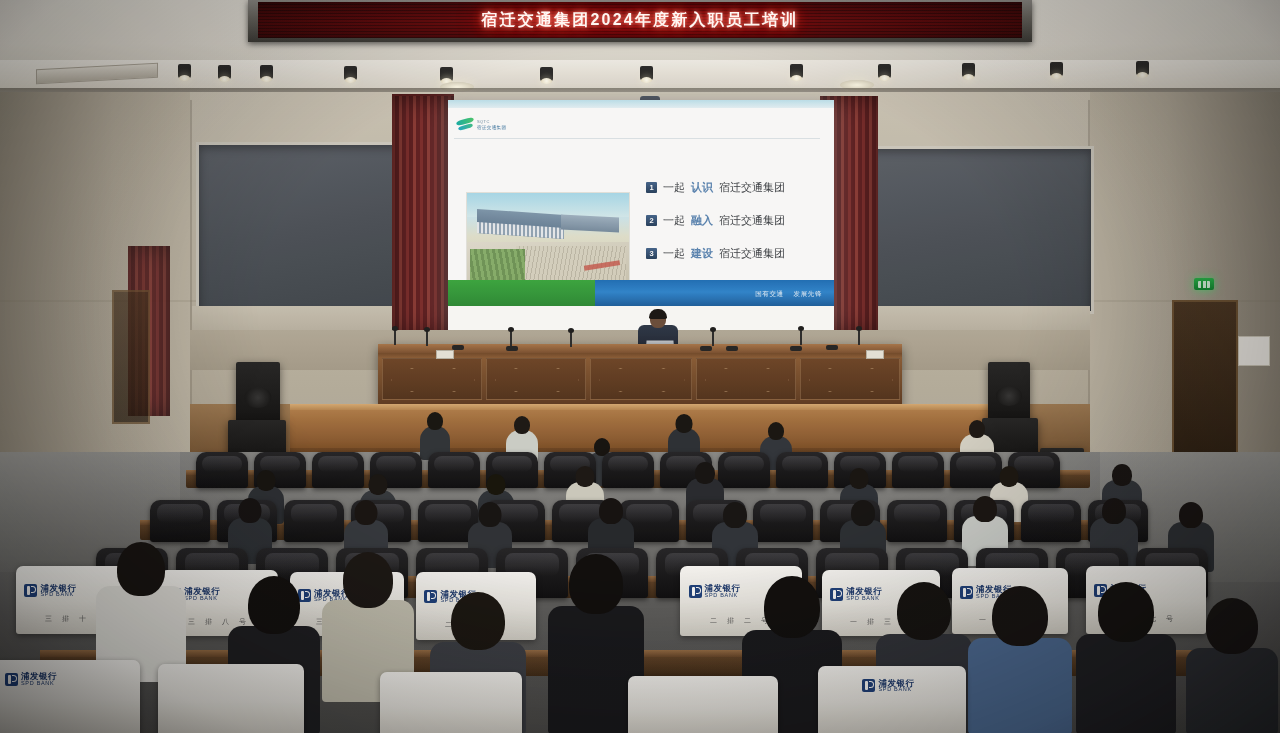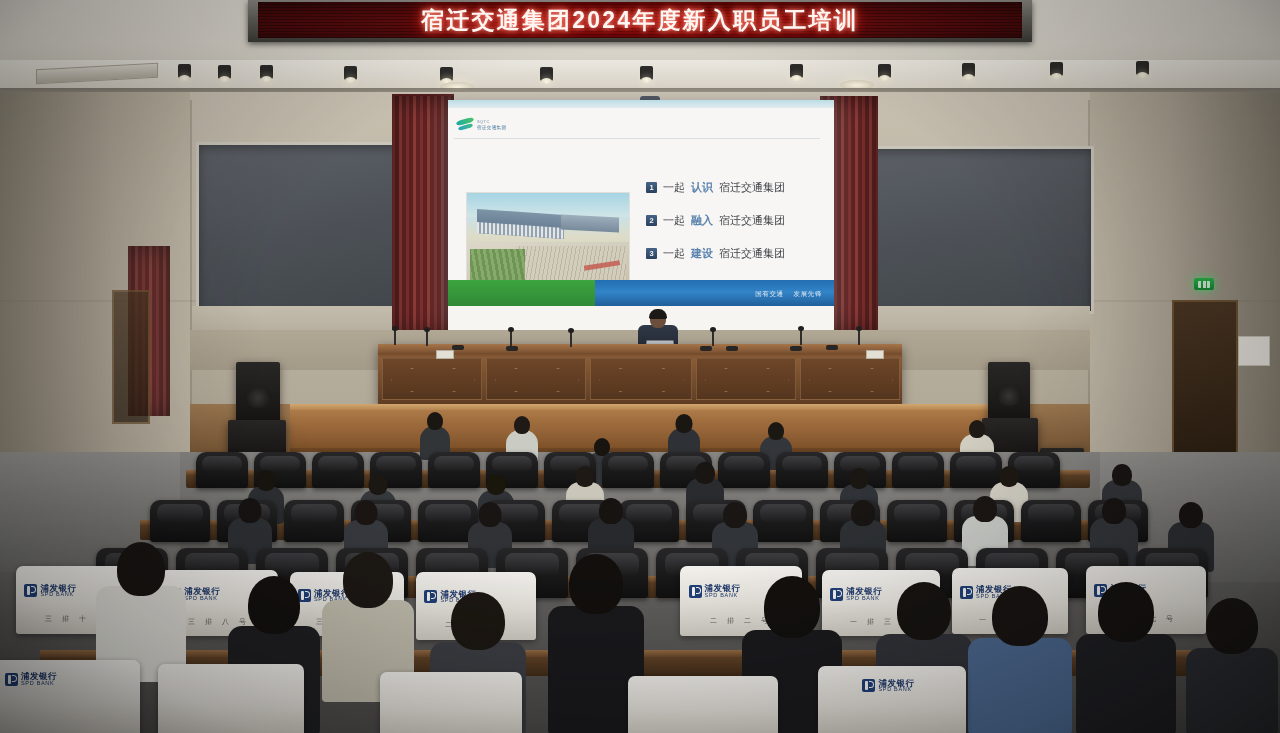--- a/index.html
+++ b/index.html
@@ -24,21 +24,21 @@
 
   
   .banner-frame{position:absolute;left:248px;top:0;width:784px;height:42px;
     background:linear-gradient(180deg,#8e8c88,#6a6862 40%,#3a3935);
     box-shadow:0 2px 6px rgba(0,0,0,.6);}
   .banner{position:absolute;left:258px;top:2px;width:764px;height:36px;
     background:radial-gradient(ellipse at 50% 55%,#8a0d10 0%,#5d0609 48%,#280204 100%);
     display:flex;align-items:center;justify-content:center;overflow:hidden;}
   .banner::after{content:"";position:absolute;inset:0;
     background:repeating-linear-gradient(0deg,rgba(0,0,0,.35) 0 1px,rgba(0,0,0,0) 1px 3px);}
-  .banner-text{position:relative;z-index:2;color:#fff6f2;font-size:23px;font-weight:bold;
+  .banner-text{position:relative;z-index:2;color:#fff6f2;font-size:16px;font-weight:bold;
     letter-spacing:2.2px;white-space:nowrap;
     text-shadow:0 0 5px #ff9a8a,0 0 12px #ff3322,0 0 24px #d01208;}
 
   
   .spot{position:absolute;width:13px;height:14px;border-radius:2px;
     background:linear-gradient(180deg,#2b2b2b,#111);}
   .spot i{position:absolute;left:1px;bottom:-3px;width:11px;height:6px;border-radius:50%;
     background:radial-gradient(circle,#fffdf2,#e7dcbe);box-shadow:0 0 8px rgba(255,248,220,.85);}
   .recessed{position:absolute;width:34px;height:10px;border-radius:50%;
     background:radial-gradient(ellipse,#fffbe8,#c9c2ae);box-shadow:0 0 12px rgba(255,250,225,.6);}

